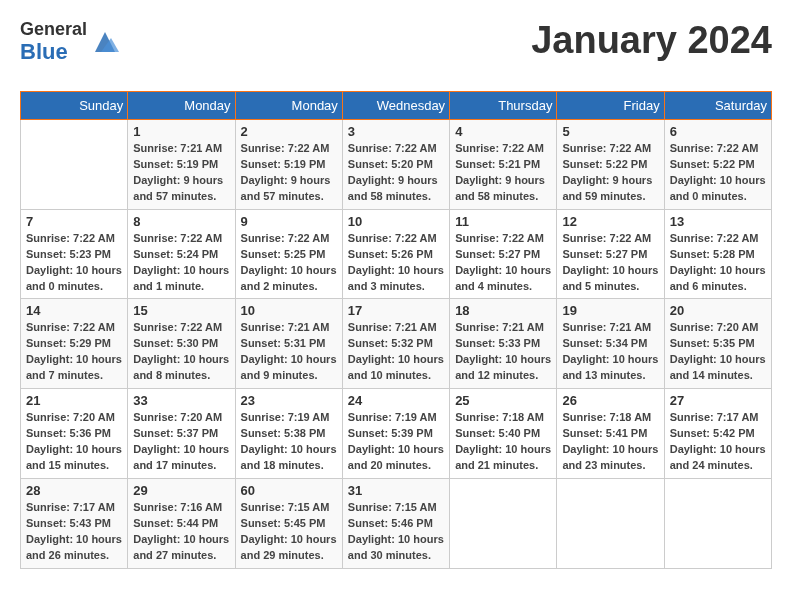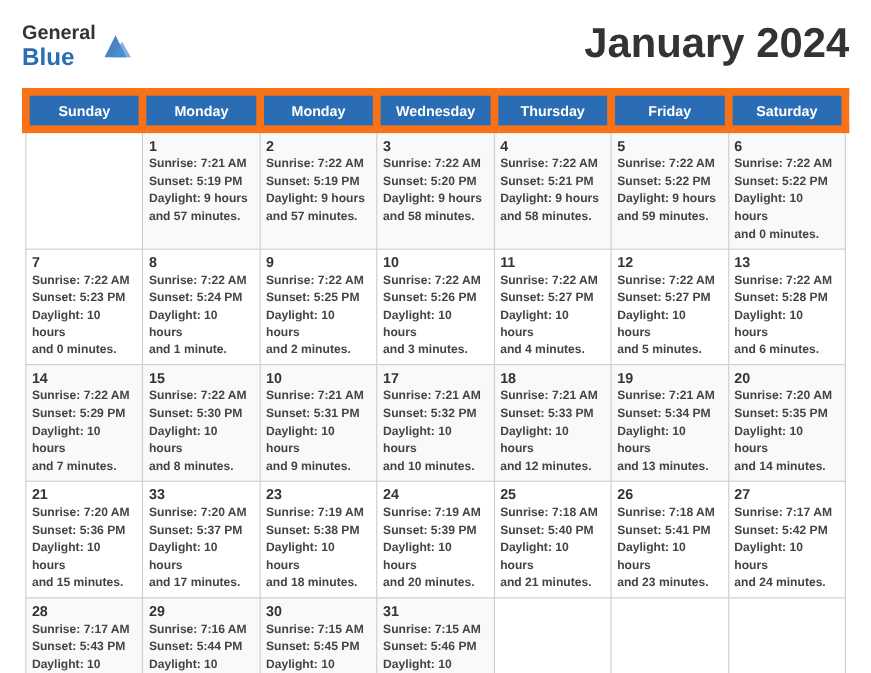--- a/index.html
+++ b/index.html
@@ -7,21 +7,21 @@
       font-family: Arial, sans-serif;
       background: #fff;
       width: 792px;
       min-height: 612px;
       padding: 20px;
     }
     .header {
       display: flex;
       justify-content: space-between;
       align-items: flex-start;
-      margin-bottom: 16px;
+      margin-bottom: 27px;
     }
     .logo {
       display: flex;
       align-items: center;
     }
     .logo-text {
       display: flex;
       flex-direction: column;
       line-height: 1.1;
     }
@@ -55,24 +55,24 @@
     }
     table {
       width: 100%;
       border-collapse: collapse;
       table-layout: fixed;
     }
     thead tr th {
       background-color: #2a6db5;
       color: #fff;
       font-size: 13px;
-      font-weight: bold;
+      font-weight: normal;
       padding: 6px 4px;
-      text-align: center;
-      border: 7px solid #f97316;
+      text-align: right;
+      border: 1px solid #f97316;
     }
     tbody tr td {
       border: 1px solid #ccc;
       vertical-align: top;
       padding: 4px 5px;
       font-size: 10.5px;
       color: #333;
       height: 80px;
       background: #fff;
     }
@@ -248,21 +248,21 @@
       <tr>
         <td>
           <span class="day-number">28</span>
           <div class="day-info">Sunrise: 7:17 AM<br>Sunset: 5:43 PM<br>Daylight: 10 hours<br>and 26 minutes.</div>
         </td>
         <td>
           <span class="day-number">29</span>
           <div class="day-info">Sunrise: 7:16 AM<br>Sunset: 5:44 PM<br>Daylight: 10 hours<br>and 27 minutes.</div>
         </td>
         <td>
-          <span class="day-number">30</span>
+          <span class="day-number">60</span>
           <div class="day-info">Sunrise: 7:15 AM<br>Sunset: 5:45 PM<br>Daylight: 10 hours<br>and 29 minutes.</div>
         </td>
         <td>
           <span class="day-number">31</span>
           <div class="day-info">Sunrise: 7:15 AM<br>Sunset: 5:46 PM<br>Daylight: 10 hours<br>and 30 minutes.</div>
         </td>
         <td class="empty-cell"></td>
         <td class="empty-cell"></td>
         <td class="empty-cell"></td>
       </tr>

